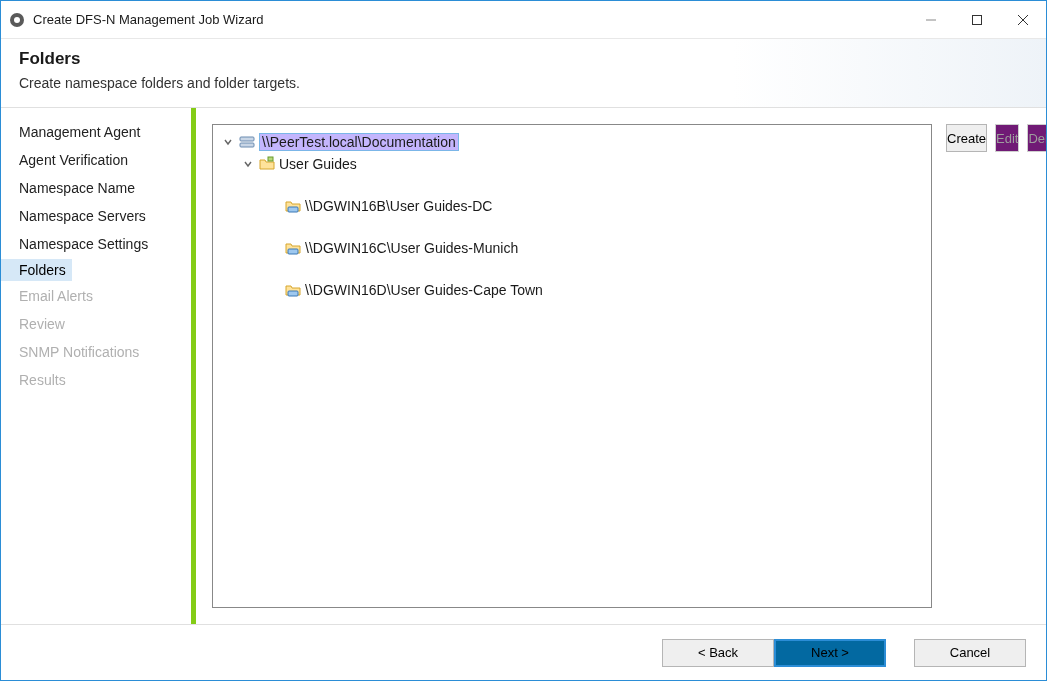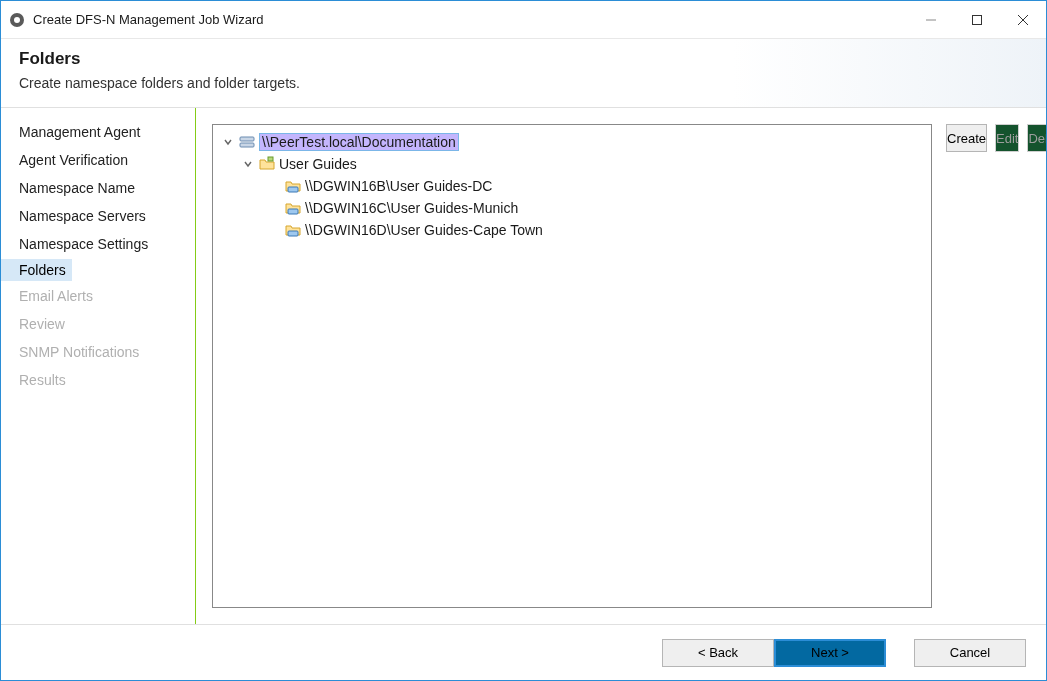--- a/index.html
+++ b/index.html
@@ -46,21 +46,21 @@
     .banner-title { font-size: 17px; font-weight: 600; margin-bottom: 6px; }
     .banner-sub { font-size: 14px; color: #333; }
 
     .body {
       flex: 1;
       display: flex;
       overflow: hidden;
     }
     .sidebar {
       width: 195px;
-      border-right: 1px solid #84cc16;
+      border-right: 5px solid #84cc16;
       padding: 10px 0;
     }
     .step {
       padding: 3px 18px;
       font-size: 14px;
       line-height: 20px;
       color: #222;
     }
     .step.disabled { color: #b0b0b0; }
     .step.active {
@@ -104,39 +104,39 @@
       align-items: center; justify-content: center;
     }
     .tree-label { white-space: nowrap; }
     .tree-label.selected {
       background: #c4b5fd;
       border: 1px solid #7bb6e8;
       padding: 0 2px;
     }
     .ind0 { padding-left: 4px; }
     .ind1 { padding-left: 24px; }
-    .ind2 { padding-left: 50px; }
+    .ind2 { padding-left: 50px; margin-top: 20px; }
 
     .action-col {
       width: 84px;
       display: flex;
       gap: 8px;
     }
     .btn {
       height: 28px;
       border: 1px solid #b5b5b5;
       background: #efefef;
       font-size: 13px;
       font-family: inherit;
       cursor: pointer;
     }
     .btn:disabled {
       color: #9e9e9e;
       border-color: #cfcfcf;
-      background: #14532d;
+      background: #701a75;
       cursor: default;
     }
 
     .footer {
       height: 56px;
       border-top: 1px solid #e0e0e0;
       display: flex;
       align-items: center;
       justify-content: flex-end;
       padding: 0 20px;

